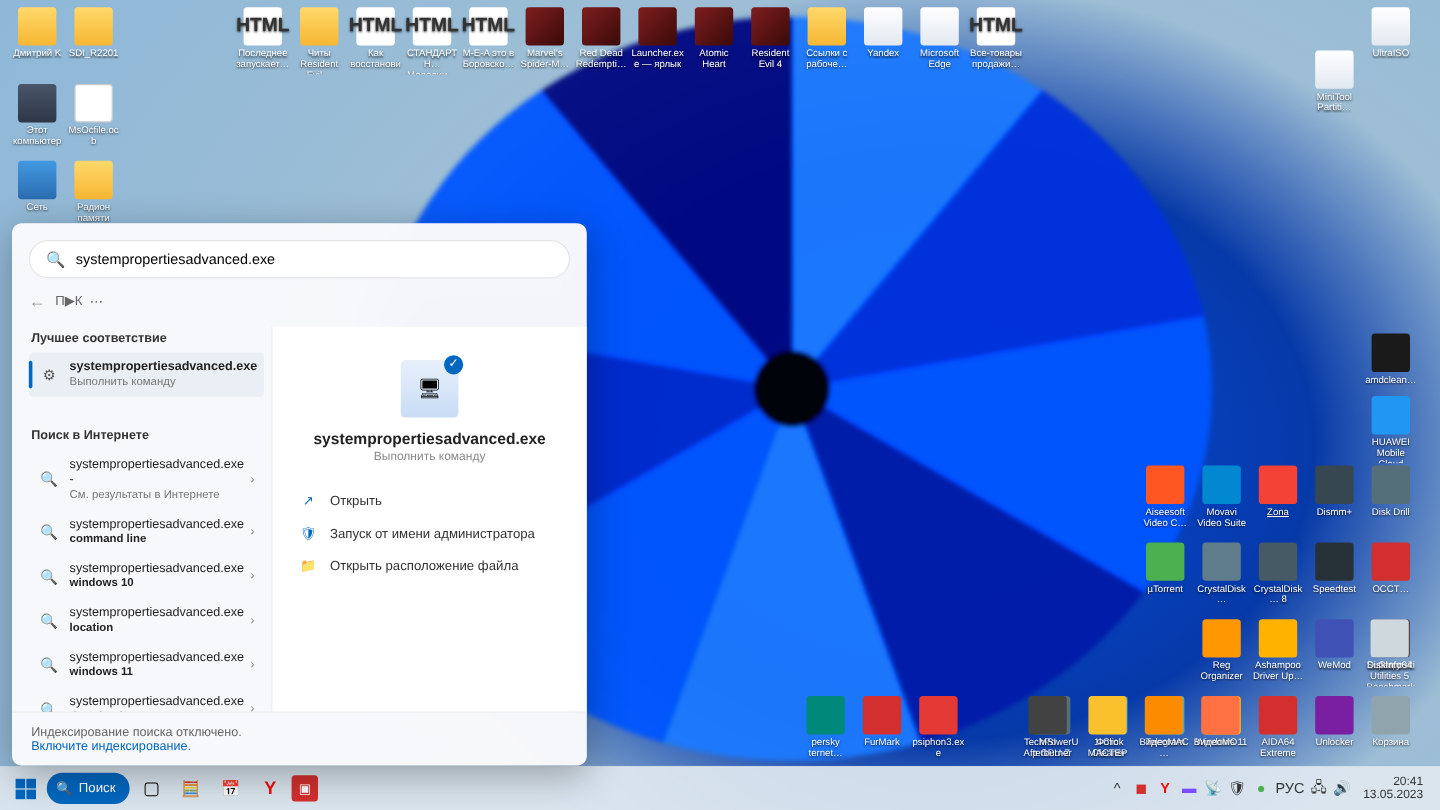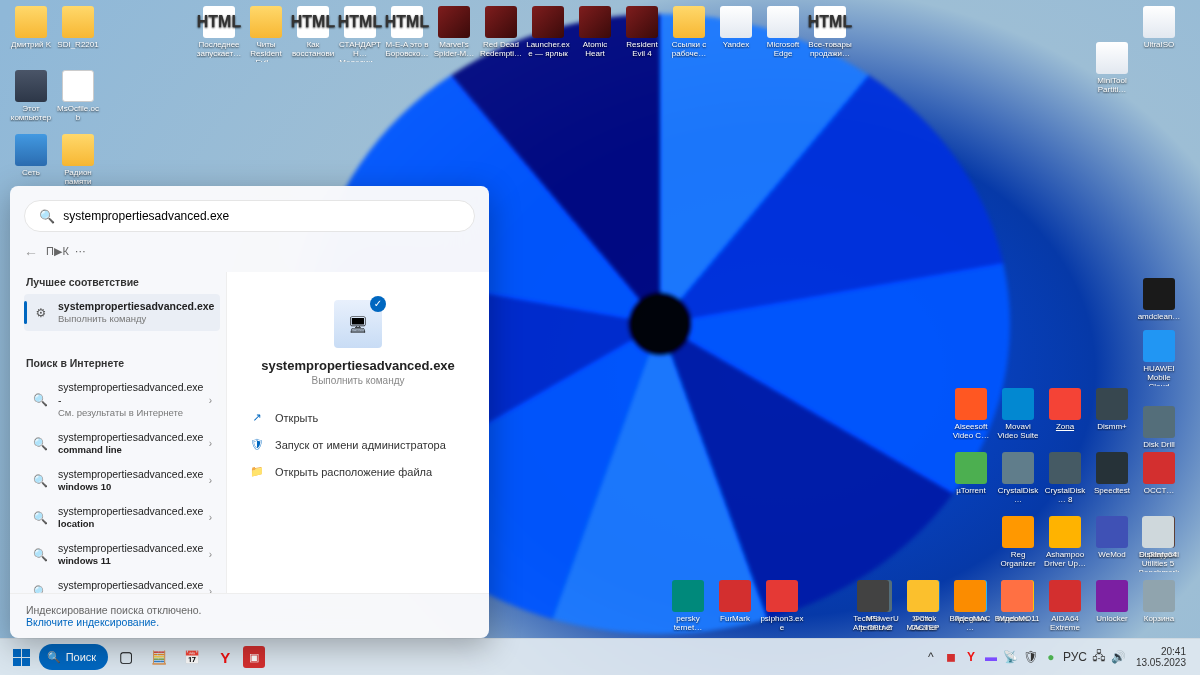--- a/index.html
+++ b/index.html
@@ -156,21 +156,21 @@
       <span class="lbl">Радион памяти</span>
     </div>
     <div class="dicon" style="left: 1136px; top: 278px;">
       <div class="ic" style="background:#1a1a1a"></div>
       <span class="lbl">amdclean…</span>
     </div>
     <div class="dicon" style="left: 1136px; top: 330px;">
       <div class="ic" style="background:#2196f3"></div>
       <span class="lbl">HUAWEI Mobile Cloud</span>
     </div>
-    <div class="dicon" style="left: 1136px; top: 388px; margin-top: 18px;">
+    <div class="dicon" style="left: 1136px; top: 388px;">
       <div class="ic" style="background:#546e7a"></div>
       <span class="lbl">Disk Drill</span>
     </div>
     <div class="dicon" style="left: 1089px; top: 388px;">
       <div class="ic" style="background:#37474f"></div>
       <span class="lbl">Dismm+</span>
     </div>
     <div class="dicon" style="left: 1042px; top: 388px; text-decoration: underline;">
       <div class="ic" style="background:#f44336"></div>
       <span class="lbl">Zona</span>

